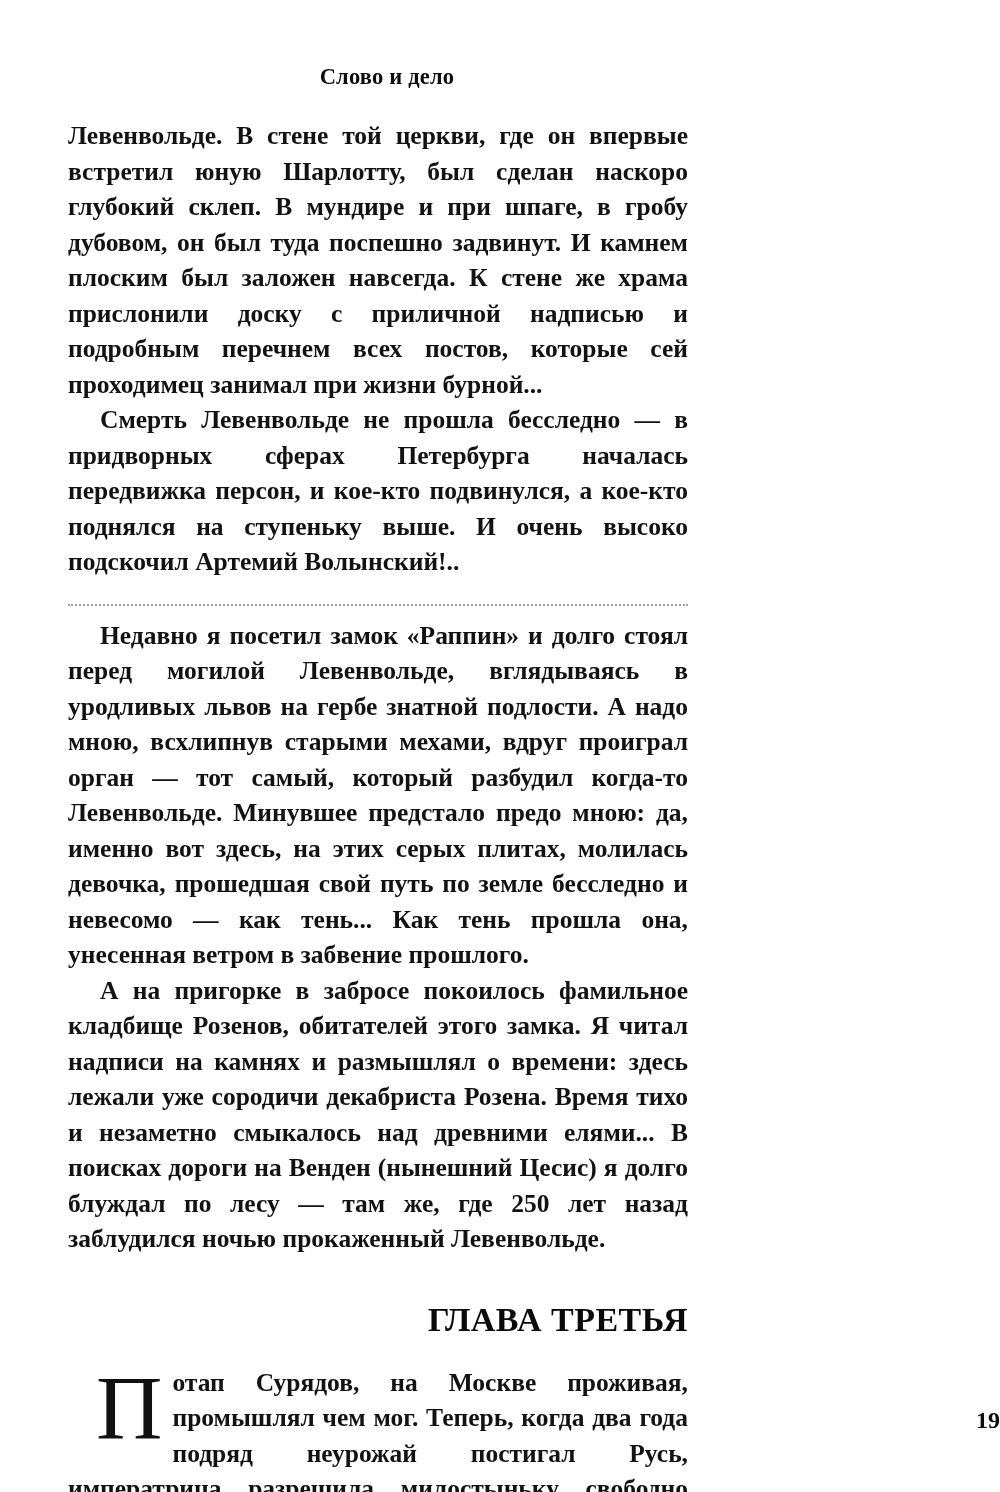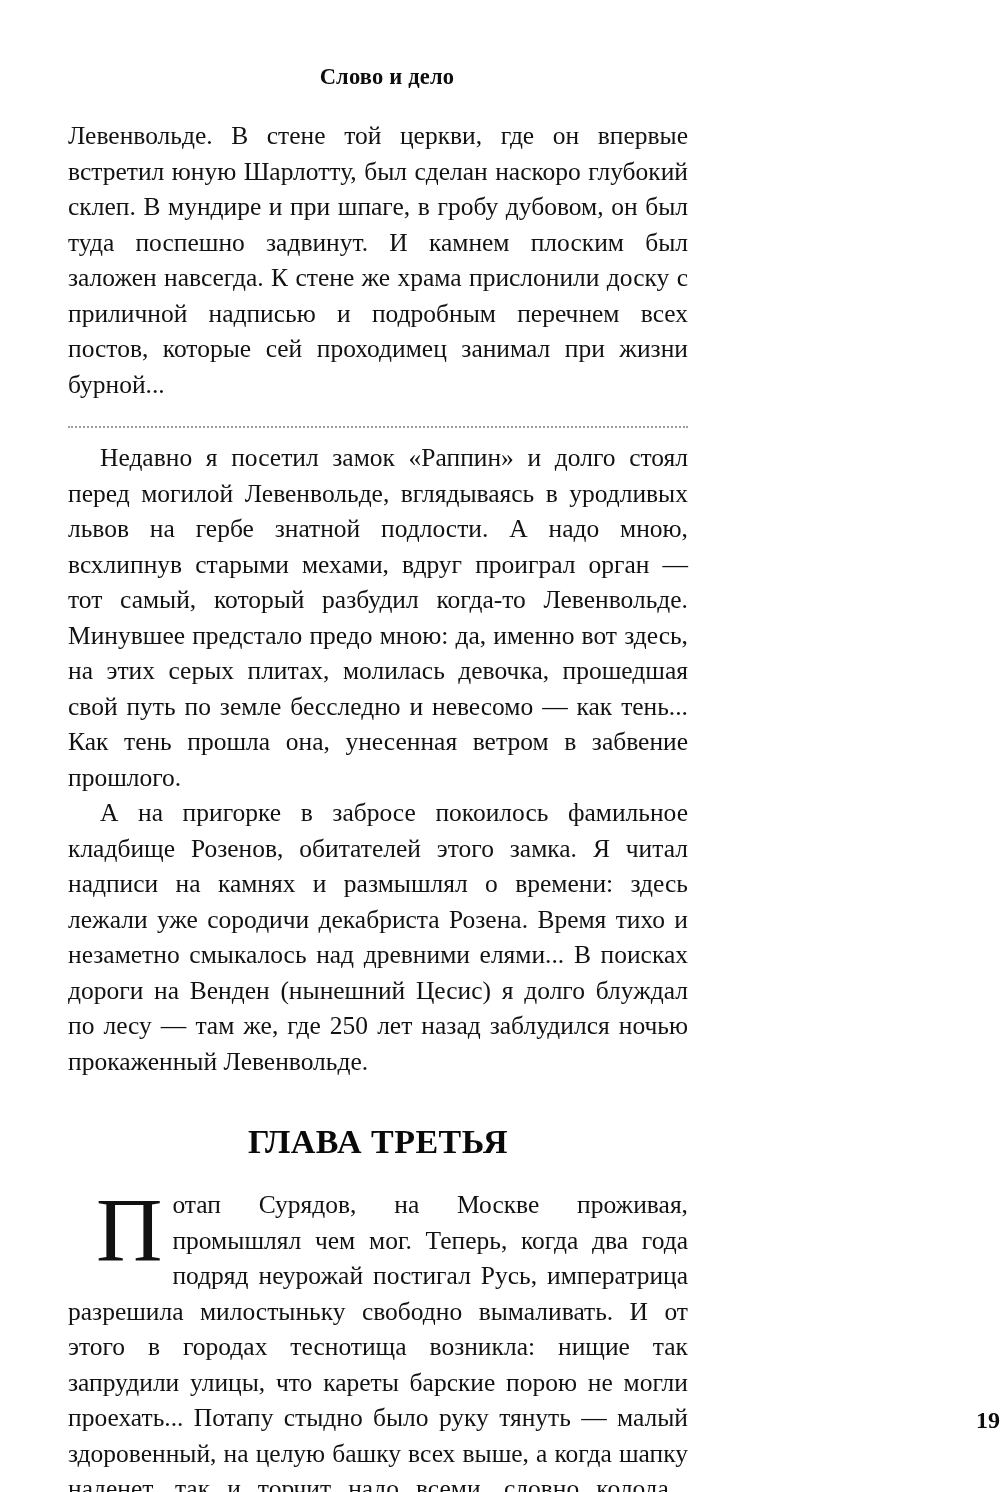--- a/index.html
+++ b/index.html
@@ -38,32 +38,33 @@
   }
   p.para {
     margin: 0;
     font-size: 25.5px;
     line-height: 35.5px;
     text-align: justify;
     text-justify: inter-word;
     text-indent: 0;
     hyphens: manual;
     color: #121212;
+    font-weight: bold;
   }
   p.indent {
     text-indent: 32px;
   }
   .divider {
     margin: 14px 0 12px 0;
     height: 10px;
     border-bottom: 2px dotted #8d8d8d;
     opacity: 0.85;
   }
   .chapter-title {
-    text-align: center;
+    text-align: right;
     font-weight: bold;
     font-size: 34px;
     letter-spacing: 0.5px;
     margin: 44px 0 26px 0;
     color: #0a0a0a;
   }
   .dropcap-block {
     position: relative;
   }
   .dropcap {
@@ -92,20 +93,21 @@
 </head>
 <body>
 
 <div class="page">
 
   <div class="running-head">Слово и дело</div>
 
   <div class="body-text">
 
     <p class="para">Левенвольде. В стене той церкви, где он впервые встретил юную Шарлотту, был сделан наскоро глубокий склеп. В мундире и при шпаге, в гробу дубовом, он был туда поспешно задвинут. И камнем плоским был заложен навсегда. К стене же храма прислонили доску с приличной надписью и подробным перечнем всех постов, которые сей проходимец занимал при жизни бурной...</p>
+    <p class="para indent">Смерть Левенвольде не прошла бесследно — в придворных сферах Петербурга началась передвижка персон, и кое-кто подвинулся, а кое-кто поднялся на ступеньку выше. И очень высоко подскочил Артемий Волынский!..</p>
 
     <div class="divider"></div>
 
     <p class="para indent">Недавно я посетил замок «Раппин» и долго стоял перед могилой Левенвольде, вглядываясь в уродливых львов на гербе знатной подлости. А надо мною, всхлипнув старыми мехами, вдруг проиграл орган — тот самый, который разбудил когда-то Левенвольде. Минувшее предстало предо мною: да, именно вот здесь, на этих серых плитах, молилась девочка, прошедшая свой путь по земле бесследно и невесомо — как тень... Как тень прошла она, унесенная ветром в забвение прошлого.</p>
     <p class="para indent">А на пригорке в забросе покоилось фамильное кладбище Розенов, обитателей этого замка. Я читал надписи на камнях и размышлял о времени: здесь лежали уже сородичи декабриста Розена. Время тихо и незаметно смыкалось над древними елями... В поисках дороги на Венден (нынешний Цесис) я долго блуждал по лесу — там же, где 250 лет назад заблудился ночью прокаженный Левенвольде.</p>
 
     <h2 class="chapter-title">ГЛАВА ТРЕТЬЯ</h2>
 
     <div class="dropcap-block">
       <span class="dropcap">П</span>

